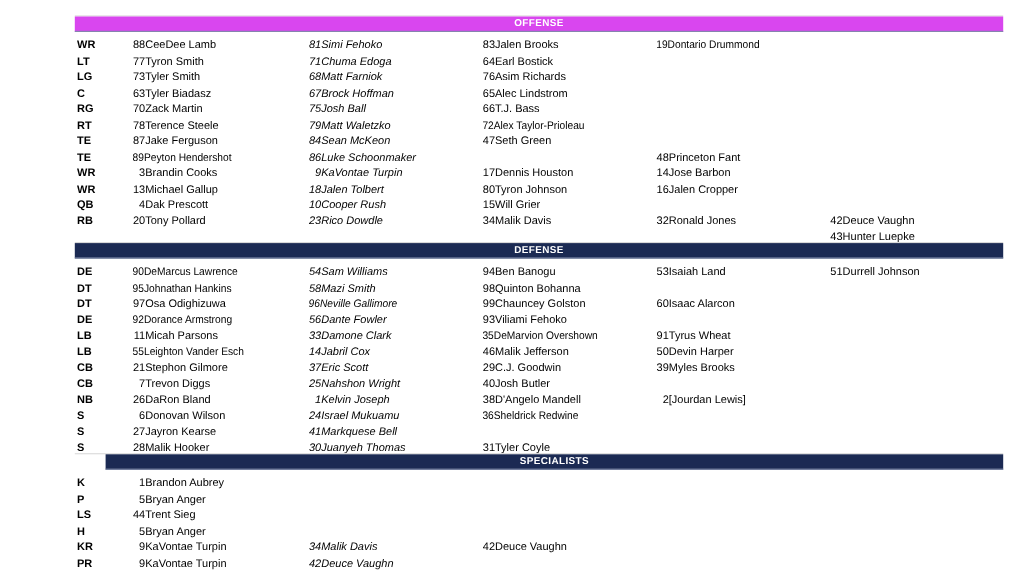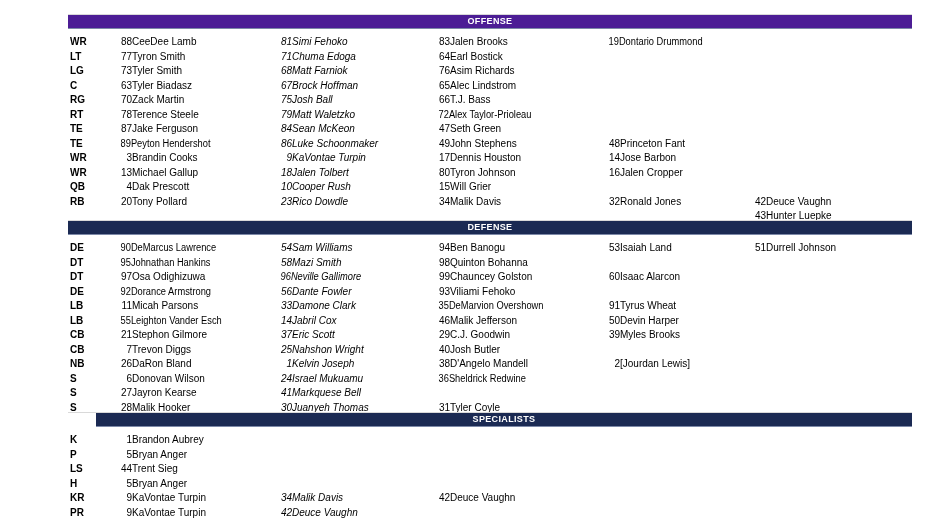--- a/index.html
+++ b/index.html
@@ -91,21 +91,21 @@
     text-align: right;
   }
 
   .cell .nm {
     display: inline-block;
   }
 
   .cell.c1 { left: 48px;  width: 150px; }
   .cell.c2 { left: 208px; width: 152px; font-style: italic; }
   .cell.c3 { left: 366px; width: 152px; }
-  .cell.c4 { left: 536px; width: 150px; }
+  .cell.c4 { left: 524px; width: 150px; }
   .cell.c5 { left: 682px; width: 152px; }
 
   .cell .inner {
     display: inline-block;
     white-space: nowrap;
   }
 
   .cell.new .inner {
     text-decoration: underline;
     text-underline-offset: 1.5px;
@@ -115,21 +115,21 @@
     transform: scaleX(0.93);
     transform-origin: left center;
   }
 </style>
 </head>
 <body>
 
 <div id="chart-root">
     <div class="section" style="top: 14px;">
       <div class="section-rule"></div>
-      <div class="section-bar" style="background: #4c1d95; text-decoration: underline;">
+      <div class="section-bar" style="background: #d946ef; text-decoration: underline;">
         <div class="section-title">OFFENSE</div>
       </div>
       <div class="rows">
         <div class="row">
           <div class="pos">WR</div>
           <div class="cell c1"><span class="inner"><span class="num">88</span><span class="nm"> CeeDee Lamb</span></span></div>
           <div class="cell c2"><span class="inner"><span class="num">81</span><span class="nm"> Simi Fehoko</span></span></div>
           <div class="cell c3 new"><span class="inner"><span class="num">83</span><span class="nm"> Jalen Brooks</span></span></div>
           <div class="cell c4"><span class="inner squeeze"><span class="num">19</span><span class="nm"> Dontario Drummond</span></span></div>
         </div>
@@ -166,21 +166,20 @@
         <div class="row">
           <div class="pos">TE</div>
           <div class="cell c1"><span class="inner"><span class="num">87</span><span class="nm"> Jake Ferguson</span></span></div>
           <div class="cell c2"><span class="inner"><span class="num">84</span><span class="nm"> Sean McKeon</span></span></div>
           <div class="cell c3"><span class="inner"><span class="num">47</span><span class="nm"> Seth Green</span></span></div>
         </div>
         <div class="row">
           <div class="pos">TE</div>
           <div class="cell c1"><span class="inner squeeze"><span class="num">89</span><span class="nm"> Peyton Hendershot</span></span></div>
           <div class="cell c2 new"><span class="inner"><span class="num">86</span><span class="nm"> Luke Schoonmaker</span></span></div>
-          <div class="cell c3 new"><span class="inner"><span class="num">49</span><span class="nm"> John Stephens</span></span></div>
           <div class="cell c4 new"><span class="inner"><span class="num">48</span><span class="nm"> Princeton Fant</span></span></div>
         </div>
         <div class="row">
           <div class="pos">WR</div>
           <div class="cell c1"><span class="inner"><span class="num">3</span><span class="nm"> Brandin Cooks</span></span></div>
           <div class="cell c2"><span class="inner"><span class="num">9</span><span class="nm"> KaVontae Turpin</span></span></div>
           <div class="cell c3"><span class="inner"><span class="num">17</span><span class="nm"> Dennis Houston</span></span></div>
           <div class="cell c4 new"><span class="inner"><span class="num">14</span><span class="nm"> Jose Barbon</span></span></div>
         </div>
         <div class="row">

